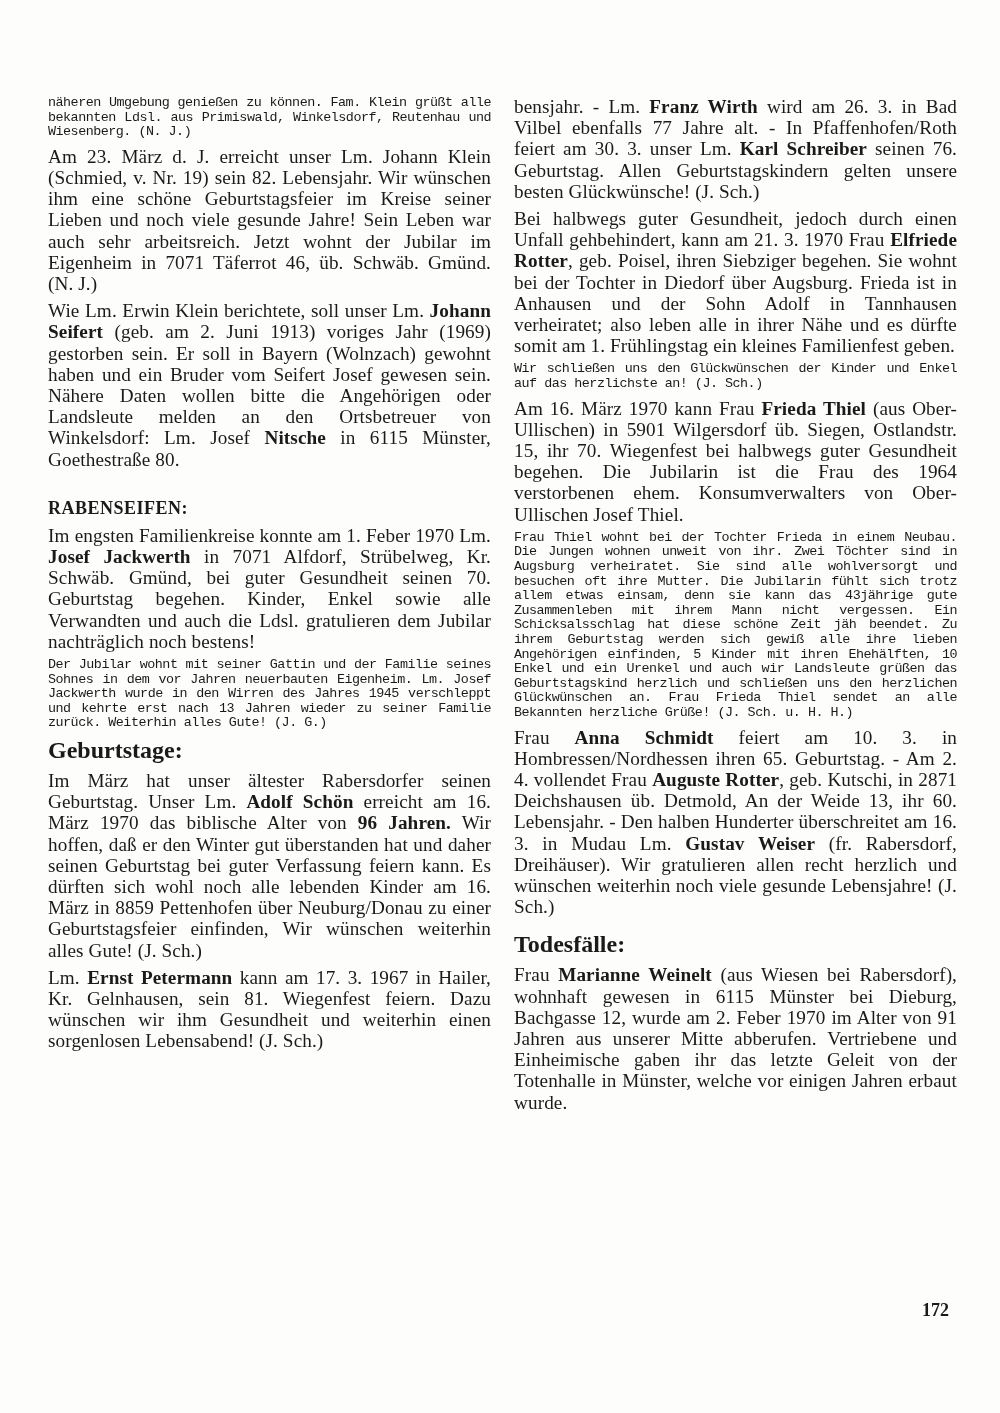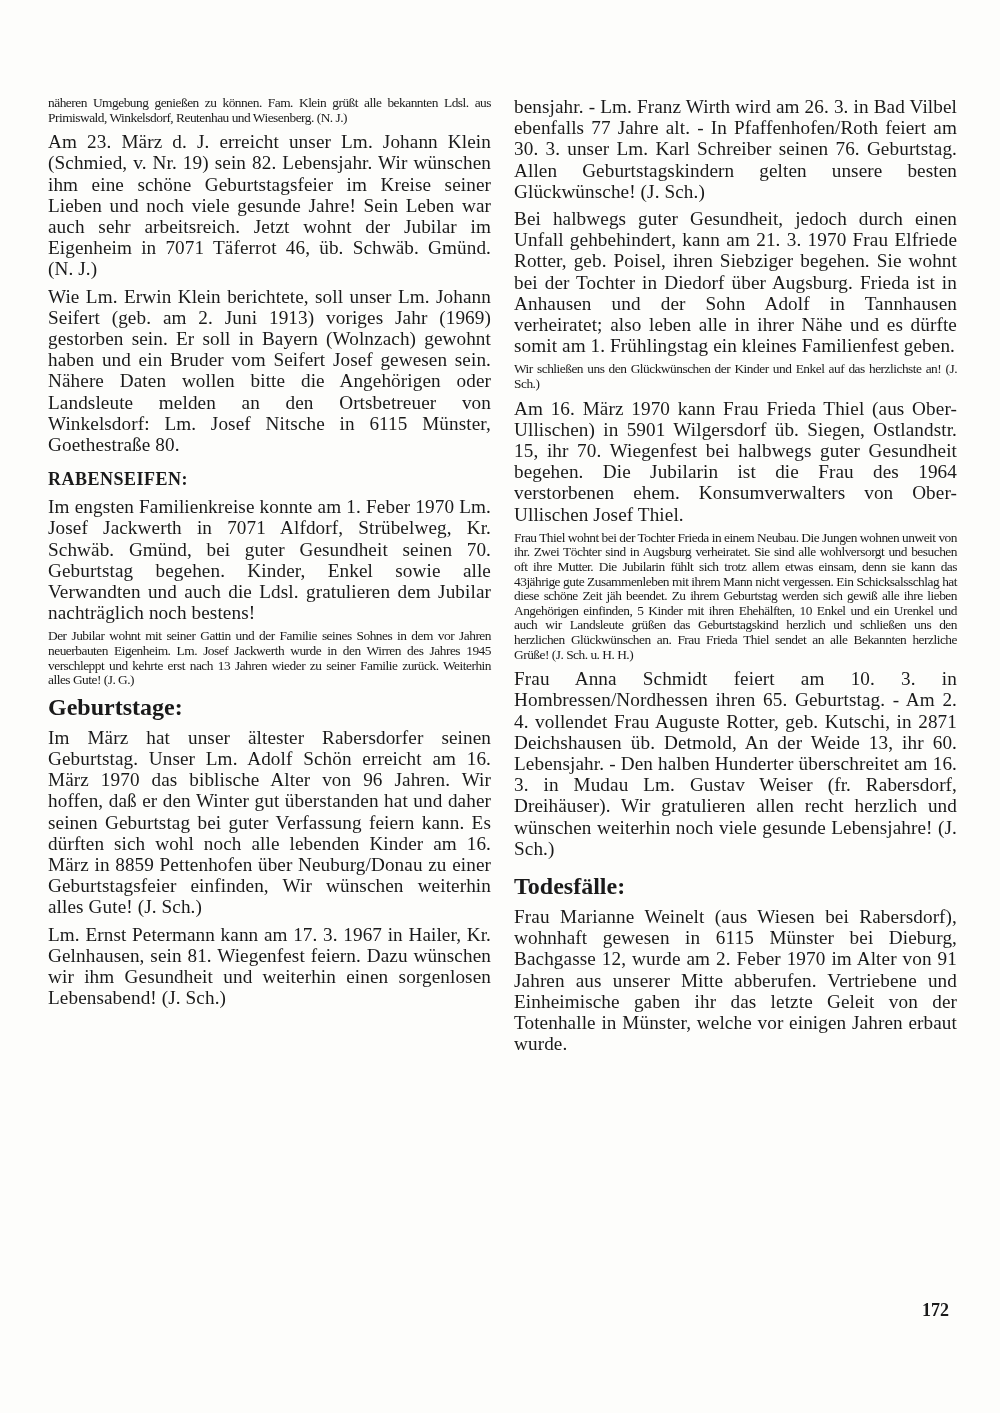--- a/index.html
+++ b/index.html
@@ -7,24 +7,24 @@
     width: 1000px; height: 1413px; background: #fdfdfb; position: relative;
     font-family: "Liberation Serif", "DejaVu Serif", serif; color: #1a1a1a;
     overflow: hidden;
   }
   .page { position: absolute; left: 48px; top: 96px; width: 910px; }
   .col { position: absolute; top: 0; width: 443px; }
   .col.left { left: 0; }
   .col.right { left: 466px; }
   p { margin: 0; text-align: justify; hyphens: manual; }
   p.big { font-size: 19.2px; line-height: 21.2px; margin-bottom: 6px; letter-spacing: 0.1px; }
-  p.small { font-size: 13.4px; line-height: 14.6px; margin-bottom: 6px; font-family: Liberation Serif, serif; letter-spacing: -0.5px; }
-  h2 { margin: 14px 0 6px 0; font-size: 18px; font-weight: bold; letter-spacing: 0.5px; }
+  p.small { font-size: 13.4px; line-height: 14.6px; margin-bottom: 6px; font-family: Liberation Mono, monospace; letter-spacing: -0.5px; }
+  h2 { margin: 28px 0 6px 0; font-size: 18px; font-weight: bold; letter-spacing: 0.5px; }
   h3 { margin: 4px 0 6px 0; font-size: 24px; font-weight: bold; }
-  b { font-weight: normal; }
+  b { font-weight: bold; }
   .pagenum { position: absolute; left: 922px; top: 1300px; font-size: 18px; font-weight: bold; }
 </style>
 </head>
 <body>
 
 <div class="page">
 
   <div class="col left">
     <p class="small">näheren Umgebung genießen zu können. Fam. Klein grüßt alle bekannten Ldsl. aus Primiswald, Winkelsdorf, Reutenhau und Wiesenberg. (N. J.)</p>
     <p class="big">Am 23. März d. J. erreicht unser Lm. Johann Klein (Schmied, v. Nr. 19) sein 82. Lebensjahr. Wir wünschen ihm eine schöne Geburtstagsfeier im Kreise seiner Lieben und noch viele gesunde Jahre! Sein Leben war auch sehr arbeitsreich. Jetzt wohnt der Jubilar im Eigenheim in 7071 Täferrot 46, üb. Schwäb. Gmünd. (N. J.)</p>

